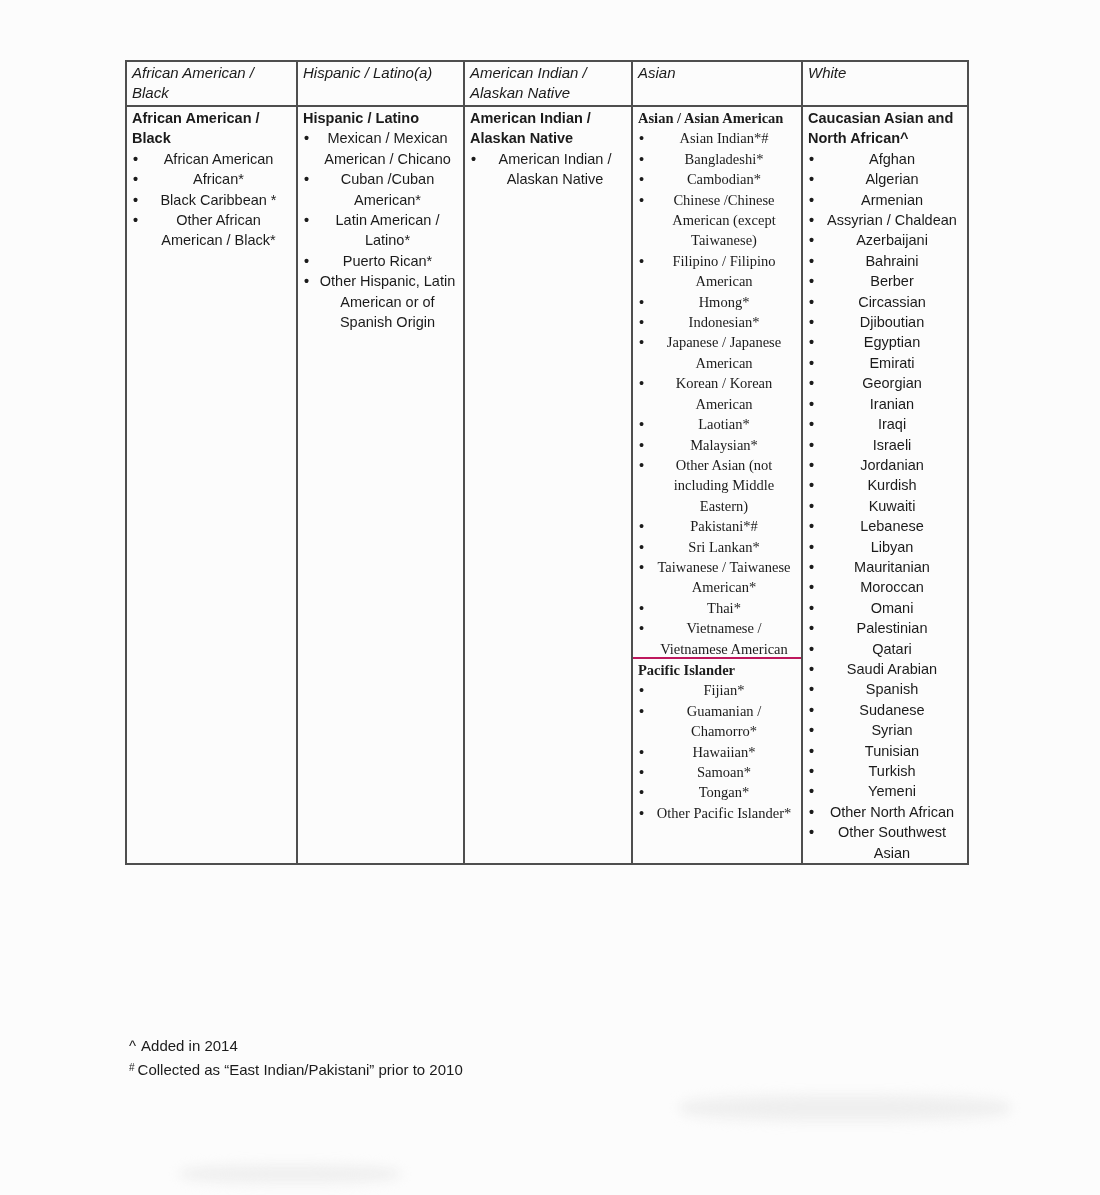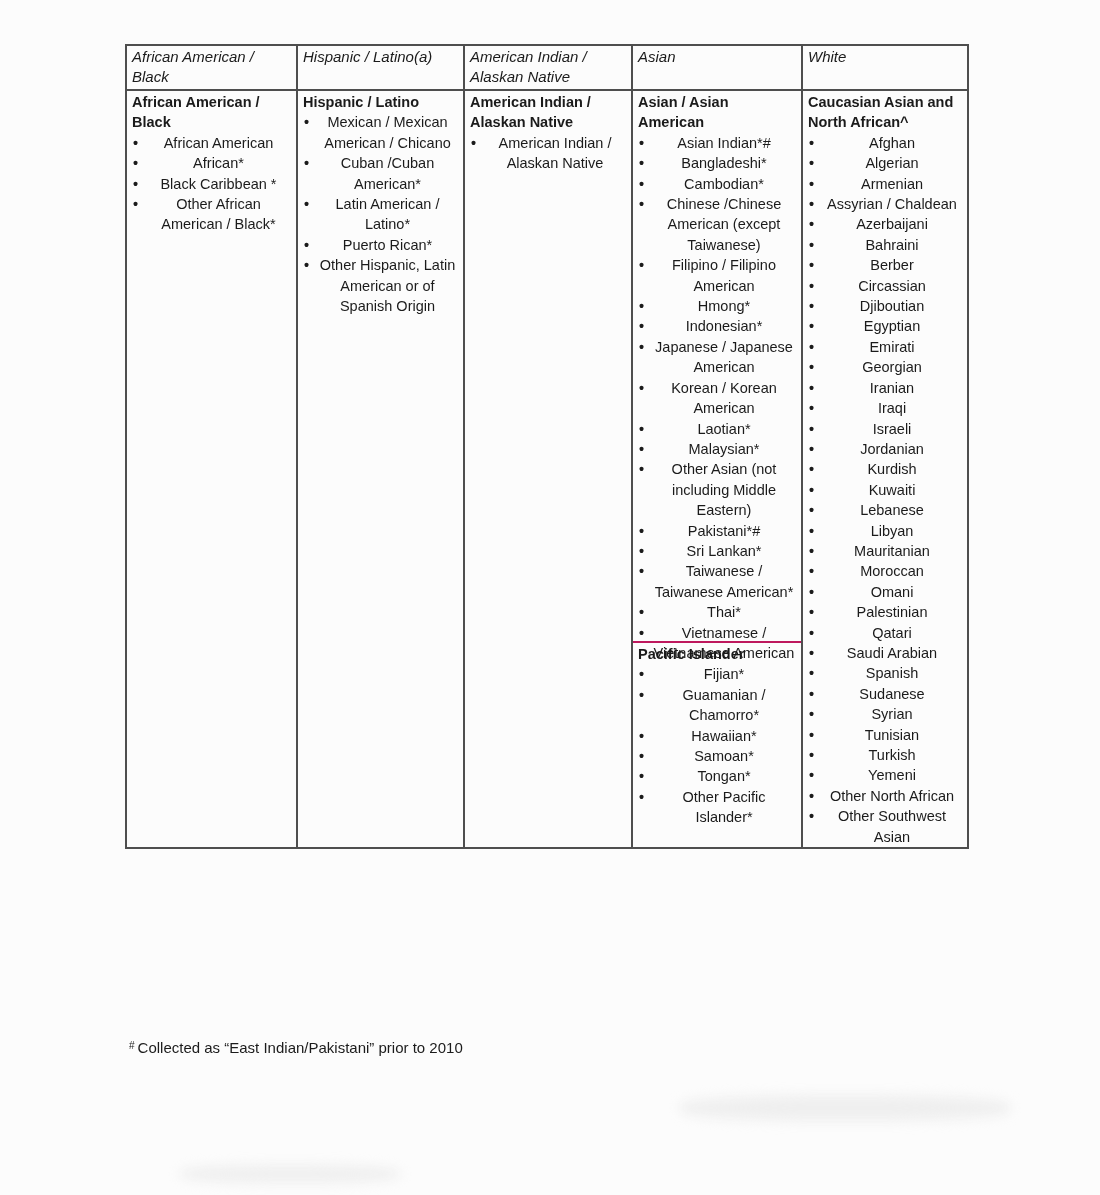--- a/index.html
+++ b/index.html
@@ -20,21 +20,21 @@
     background: #efefef;
     filter: blur(6px);
     border-radius: 40%;
   }
   #artifact-1 { left: 680px; top: 1095px; width: 330px; height: 26px; }
   #artifact-2 { left: 180px; top: 1165px; width: 220px; height: 18px; }
 
   .table-wrap {
     position: absolute;
     left: 125px;
-    top: 44px;
+    top: 60px;
   }
   table {
     border-collapse: collapse;
     table-layout: fixed;
   }
   th, td {
     border: 2px solid #4e4e4e;
     vertical-align: top;
     text-align: left;
     padding: 1px 5px 0 5px;
@@ -75,20 +75,21 @@
     position: absolute;
     left: 1px;
     top: 0;
     font-weight: bold;
   }
 
   td.asian-cell { padding: 0; }
   .sub-section {
     padding: 1px 5px 0 5px;
     box-sizing: border-box;
+    font-family: Liberation Serif, serif;
   }
   .sub-section.top { height: 550px; }
   .sub-section.divided { border-top: 2px solid #be185d; }
 
   .footnotes {
     position: absolute;
     left: 129px;
     top: 1035px;
     font-size: 15px;
     line-height: 21.6px;
@@ -232,15 +233,18 @@
             </ul>
         </td>
       </tr>
 
     </tbody>
   </table>
 </div>
 
 <div class="footnotes">
   <div class="fn-line">
+    <span class="fn-marker">^</span><span>Added in 2014</span>
+  </div>
+  <div class="fn-line">
     <span class="fn-marker sup">#</span><span>Collected as “East Indian/Pakistani” prior to 2010</span>
   </div>
 </div>
 
 </body></html>

